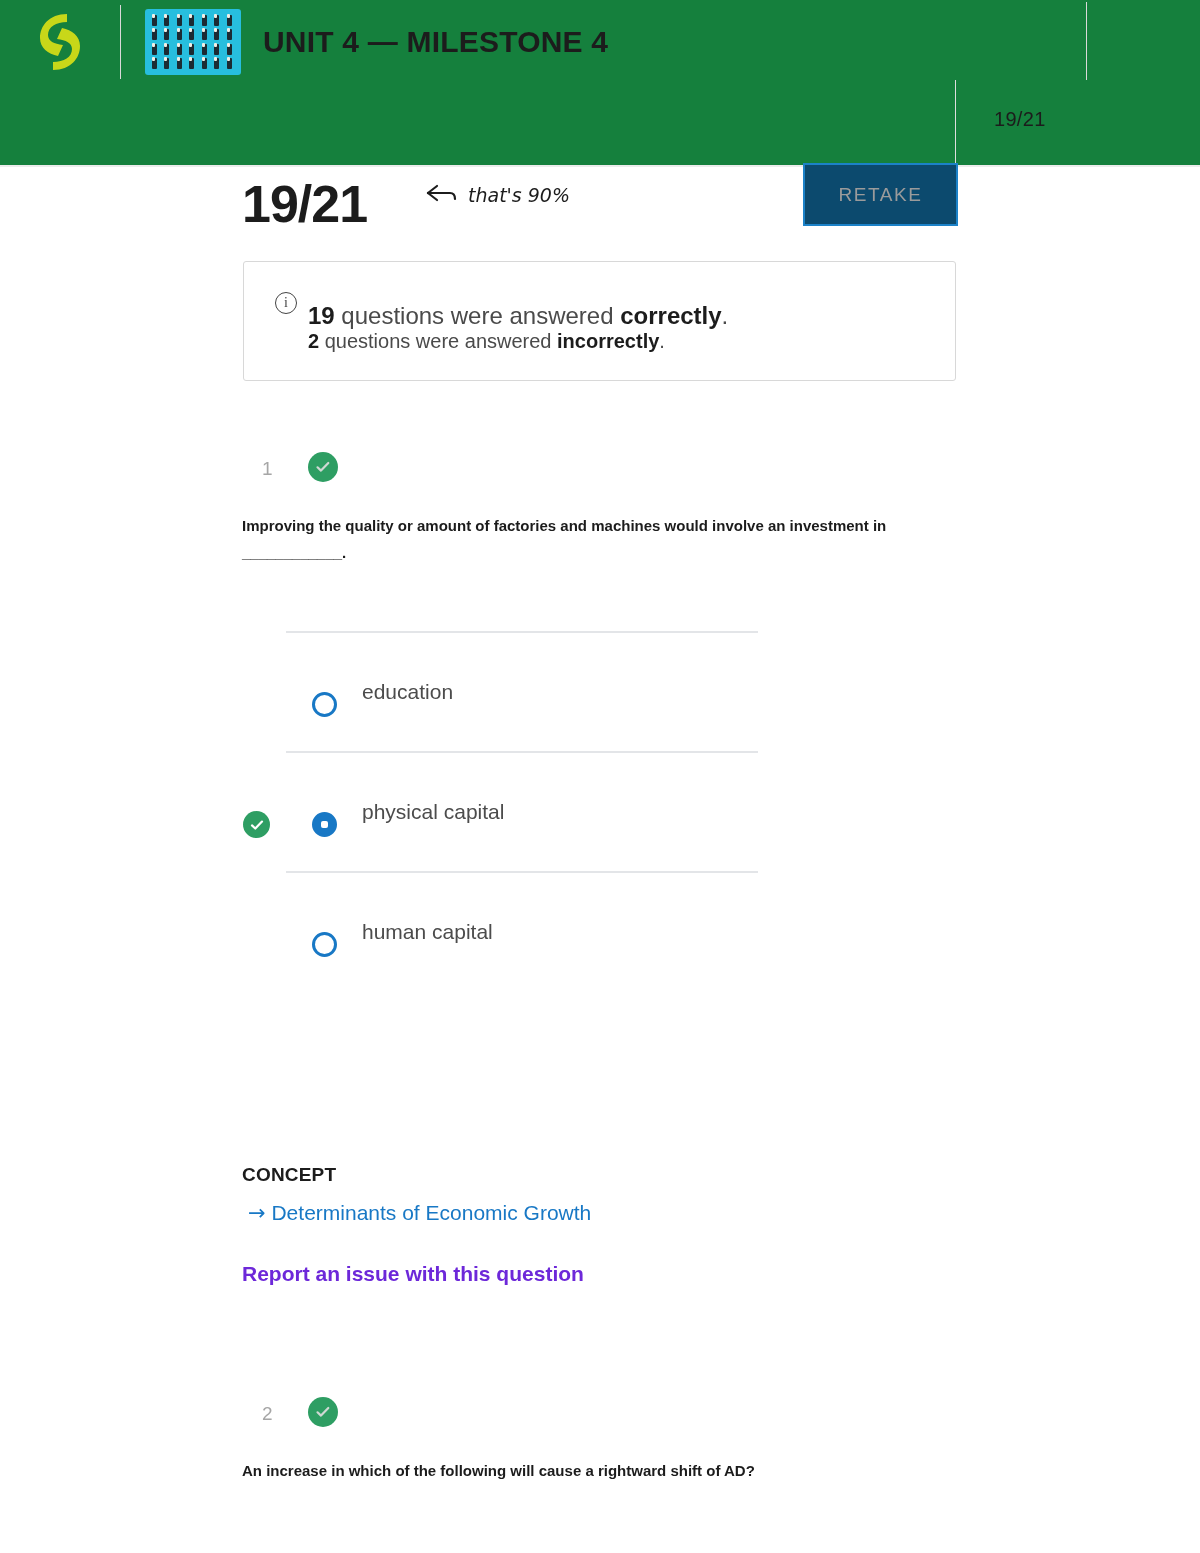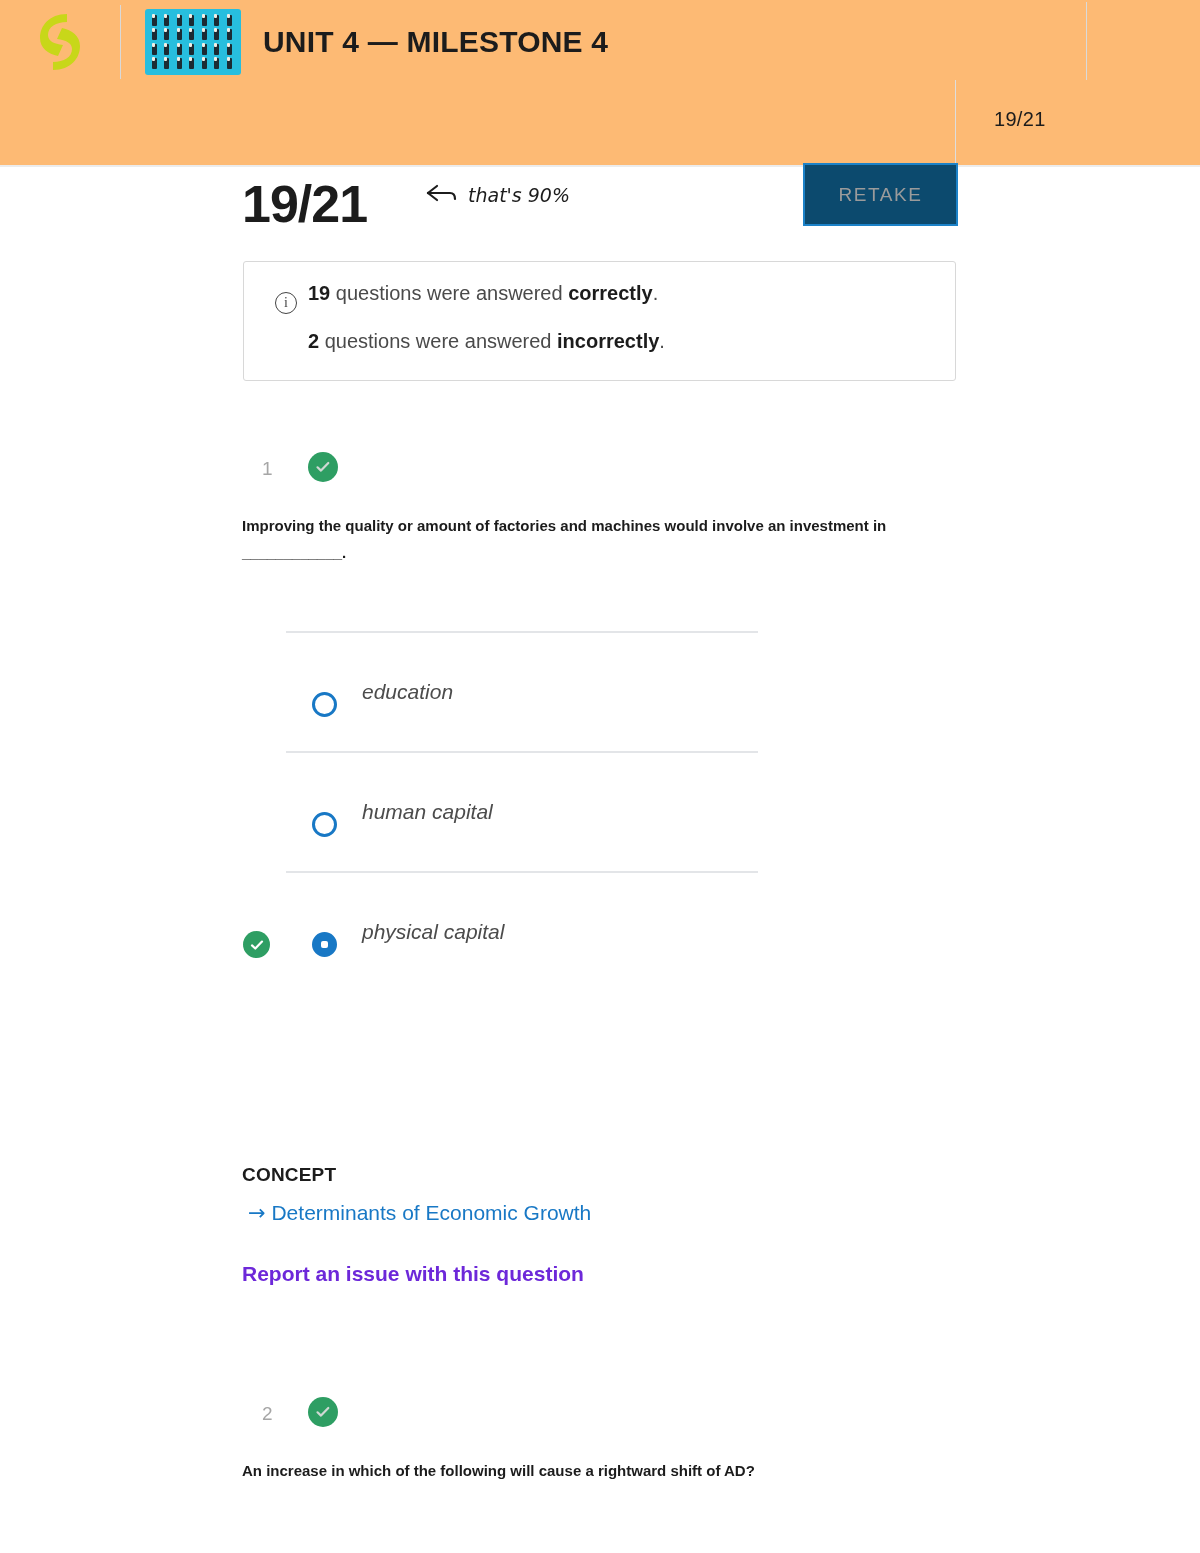--- a/index.html
+++ b/index.html
@@ -9,21 +9,21 @@
     background: #ffffff;
     font-family: "Liberation Sans", sans-serif;
     color: #1c1c1c;
     overflow: hidden;
   }
   .page { position: relative; width: 1200px; height: 1553px; background:#fff; }
 
   
   .header {
     position: absolute; left: 0; top: 0; width: 1200px; height: 166px;
-    background: #fdba74;
+    background: #15803d;
   }
   .header-inner {
     position: absolute; left: 0; top: 0; height: 84px; width: 1200px;
     display: flex; align-items: center;
   }
   .logo-wrap {
     width: 120px; height: 84px; display: flex; align-items: center; justify-content: center;
   }
   .sophia-logo { width: 46px; height: 58px; position: relative; }
   .sophia-logo svg { display:block; }
@@ -97,21 +97,21 @@
   .info-box {
     position: absolute; left: 243px; top: 261px; width: 713px; height: 120px;
     border: 1px solid #d8d8d8; border-radius: 3px; background: #fff;
   }
   .info-icon {
     position: absolute; left: 31px; top: 30px;
     width: 22px; height: 22px; border: 1.6px solid #444; border-radius: 50%;
     font-size: 14px; color: #444; display:flex; align-items:center; justify-content:center;
     font-family: "Liberation Serif", serif;
   }
-  .info-line1 { position: absolute; left: 64px; top: 20px; font-size: 20px; color: #4a4a4a; white-space: nowrap; }
+  .info-line1 { position: absolute; left: 64px; top: 40px; font-size: 24px; color: #4a4a4a; white-space: nowrap; }
   .info-line2 { position: absolute; left: 64px; top: 68px; font-size: 20px; color: #4a4a4a; white-space: nowrap; }
   .info-line1 b, .info-line2 b { color: #1c1c1c; font-weight: 700; }
 
   
   .question { position: absolute; left: 0; width: 1200px; }
   .q-head { position: relative; height: 44px; }
   .q-num {
     position: absolute; left: 262px; top: 8px;
     font-size: 19px; color: #a6a6a6;
   }
@@ -146,21 +146,21 @@
     content:""; position:absolute; left: 6px; top: 6px;
     width: 7px; height: 7px; background: #fff; border-radius: 2px;
   }
   .opt .correct-badge {
     position: absolute; left: 243px; top: 60px;
     width: 27px; height: 27px; border-radius: 50%; background: #2e9e63;
     display:flex; align-items:center; justify-content:center;
   }
   .opt .opt-label {
     position: absolute; left: 362px; top: 45px;
-    font-size: 21px; color: #4c4c4c; line-height: 1.5; font-style: italic;
+    font-size: 21px; color: #4c4c4c; line-height: 1.5;
   }
 
   
   .concept-label {
     position: absolute; left: 242px; font-size: 19px; font-weight: 700; color: #1c1c1c; letter-spacing: .2px;
   }
   .concept-link {
     position: absolute; left: 248px; font-size: 21px; color: #1878c5; cursor: pointer; white-space: nowrap;
   }
   .report-link {
@@ -268,35 +268,35 @@
     <div class="q-text" style="top:62px">Improving the quality or amount of factories and machines would involve an investment in ____________.</div>
   </div>
 
   <div class="options" style="top:631px">
     <div class="opt">
       <div class="sep"></div>
       <div class="radio"></div>
       <div class="opt-label">education</div>
     </div>
 
-    <div class="opt">
-      <div class="sep"></div>
-      <div class="radio"></div>
-      <div class="opt-label">human capital</div>
-    </div>
-
     <div class="opt selected">
       <div class="sep"></div>
       <div class="correct-badge">
         <svg width="16" height="16" viewBox="0 0 16 16">
           <path d="M3 8.4 L6.3 11.5 L13 4.6" stroke="#ffffff" stroke-width="2.2" fill="none" stroke-linecap="round" stroke-linejoin="round"></path>
         </svg>
       </div>
       <div class="radio"></div>
       <div class="opt-label">physical capital</div>
+    </div>
+
+    <div class="opt">
+      <div class="sep"></div>
+      <div class="radio"></div>
+      <div class="opt-label">human capital</div>
     </div>
 
   </div>
 
   <div class="concept-label" style="top:1164px">CONCEPT</div>
   <div class="concept-link" style="top:1201px">
     <span class="arrow-glyph">→</span>
     <span>Determinants of Economic Growth</span>
   </div>
   <div class="report-link" style="top:1262px">Report an issue with this question</div>

